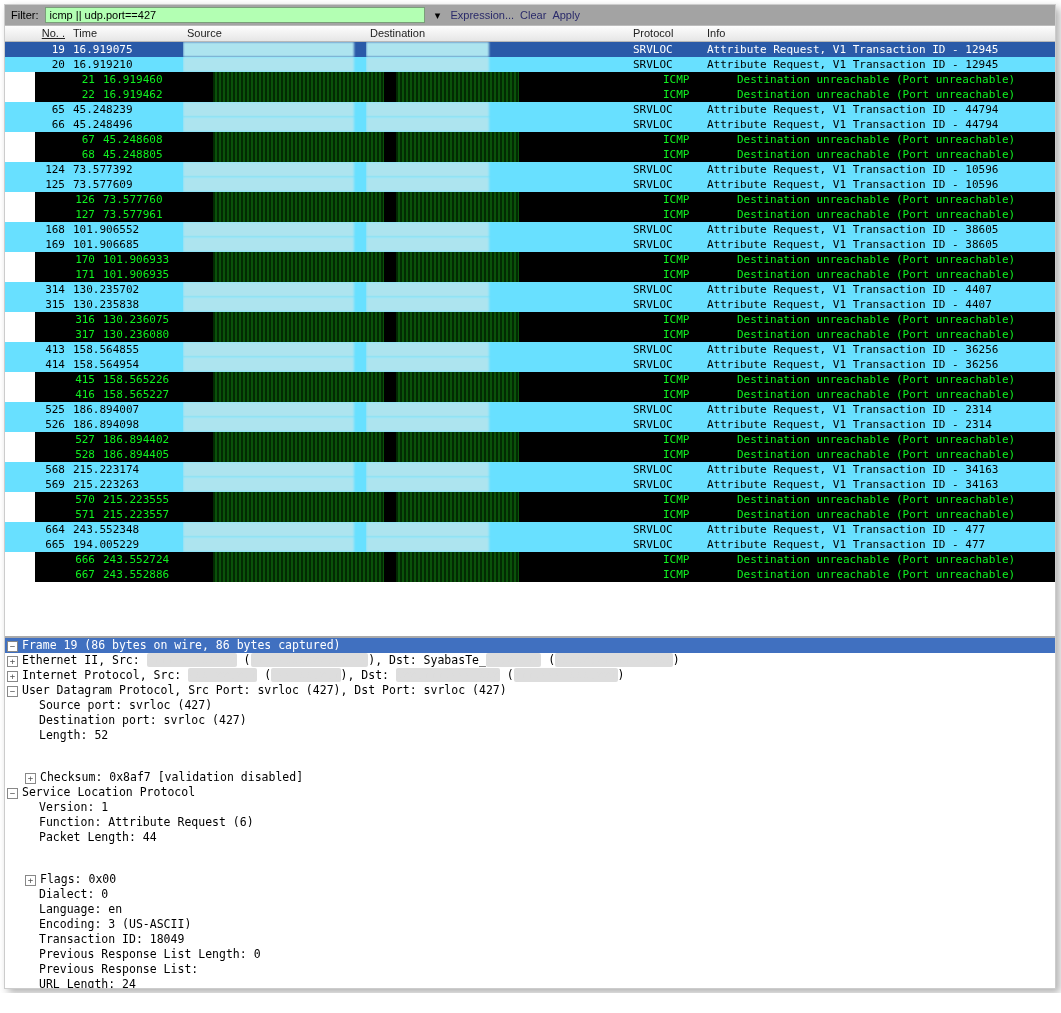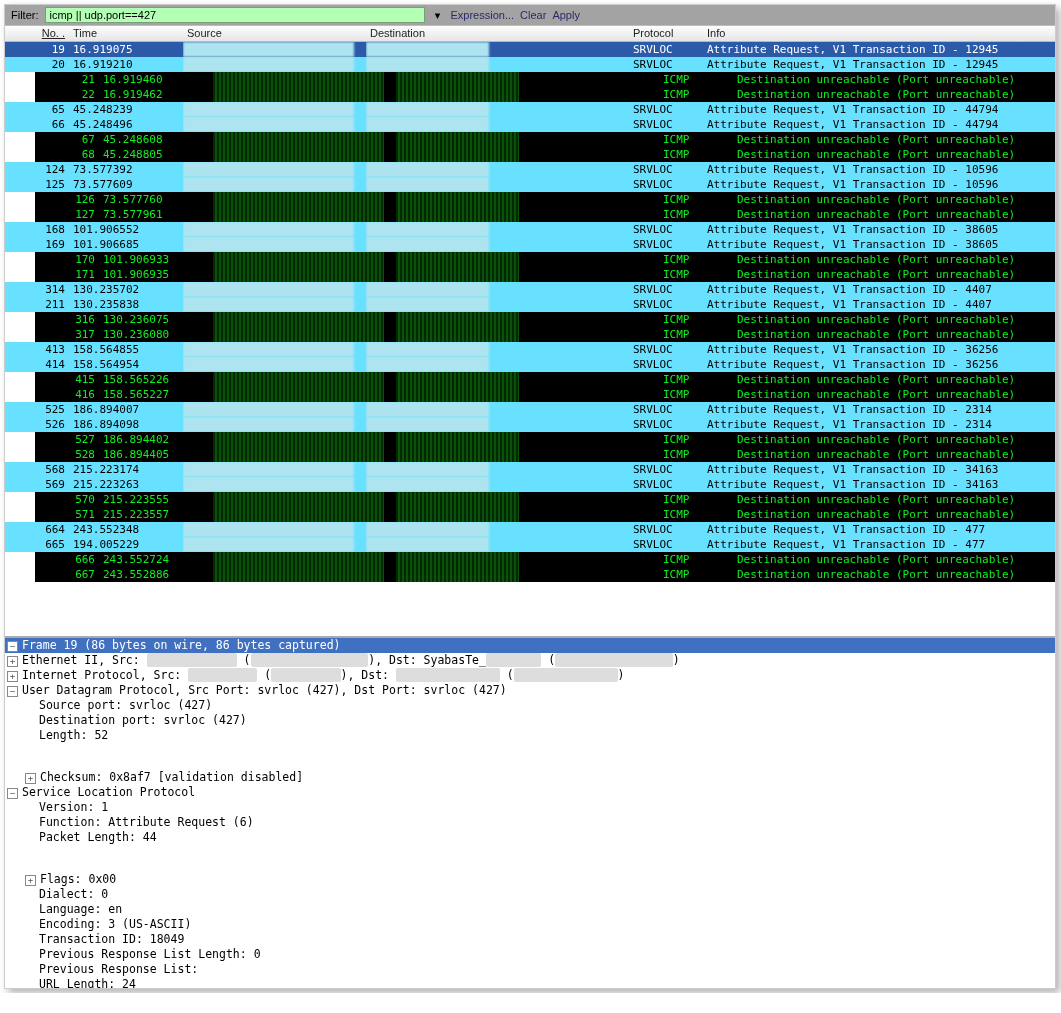--- a/index.html
+++ b/index.html
@@ -360,21 +360,21 @@
           <div class="col-src">
             <span class="addr-hide"></span>
           </div>
           <div class="col-dst">
             <span class="addr-hide" style="right:140px"></span>
           </div>
           <div class="col-proto">SRVLOC</div>
           <div class="col-info">Attribute Request, V1 Transaction ID - 4407</div>
         </div>
         <div class="packet-row row-srvloc">
-          <div class="col-no">211</div>
+          <div class="col-no">315</div>
           <div class="col-time">130.235838</div>
           <div class="col-src">
             <span class="addr-hide"></span>
           </div>
           <div class="col-dst">
             <span class="addr-hide" style="right:140px"></span>
           </div>
           <div class="col-proto">SRVLOC</div>
           <div class="col-info">Attribute Request, V1 Transaction ID - 4407</div>
         </div>

